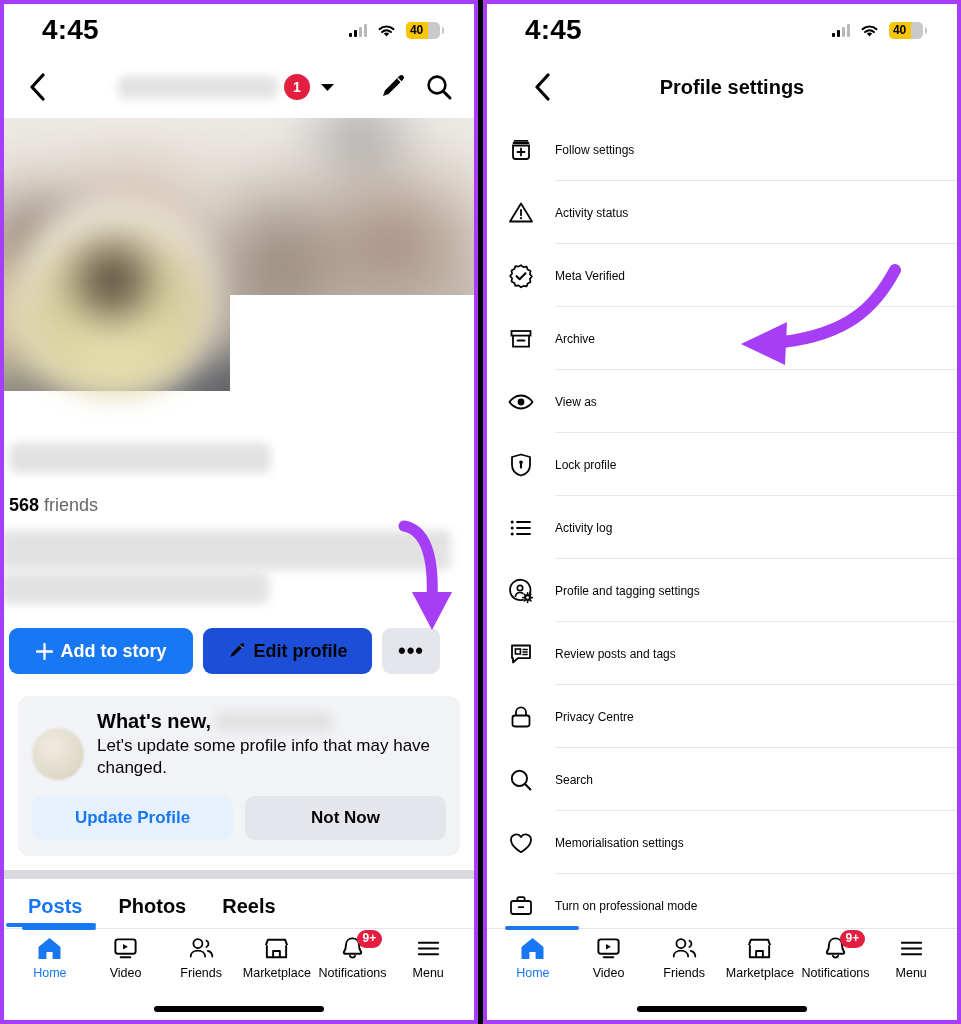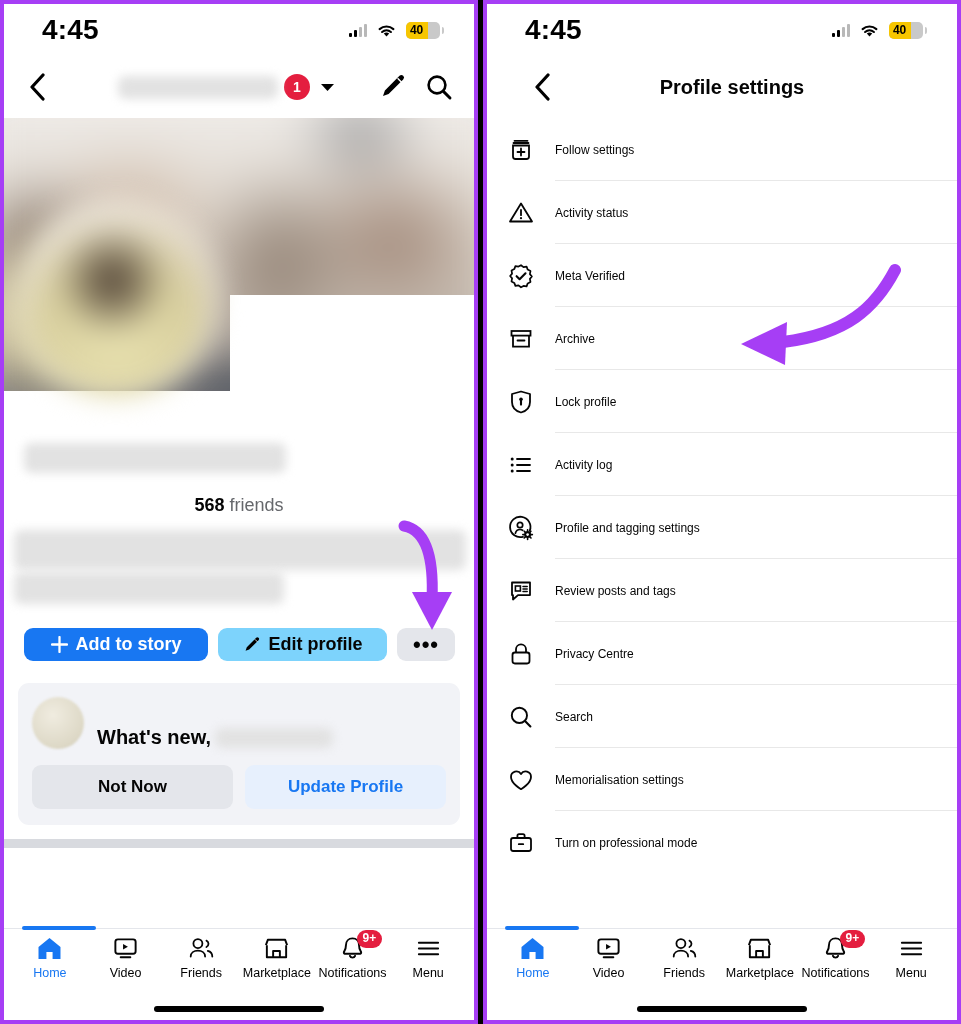--- a/index.html
+++ b/index.html
@@ -96,32 +96,32 @@
     border-radius: 50%; border: 5px solid #fff;
     filter: blur(14px);
     background:
       radial-gradient(circle at 48% 40%, #4a3b30 0%, rgba(74,59,48,0) 38%),
       radial-gradient(circle at 50% 72%, #e9e2b0 0%, #d8cf9e 45%, rgba(216,207,158,0) 75%),
       linear-gradient(160deg, #efe9de 0%, #d9cdb4 55%, #c9bd9c 100%);
     z-index: 3;
   }
 
   
-  .profile-body { position:relative; padding: 0 20px; text-align: center; }
+  .profile-body { position:relative; padding: 0 5px; }
   .name-bar { width: 262px; height: 30px; margin-top: 52px; }
   .friends-line { margin-top: 22px; font-size: 18px; color:#65676b; }
   .friends-line b { color:#050505; font-weight:700; font-size:18px; }
   .bio-redact-1 { width: 452px; height: 40px; margin-top: 14px; margin-left:-10px; }
   .bio-redact-2 { width: 270px; height: 32px; margin-top: 2px; margin-left:-10px; }
 
   .actions { display:flex; gap: 10px; margin-top: 24px; align-items:center; }
-  .btn { height: 33px; border-radius: 9px; display:flex; align-items:center;
+  .btn { height: 46px; border-radius: 9px; display:flex; align-items:center;
          justify-content:center; gap:8px; font-size:18px; font-weight:700; }
   .btn-primary { background:#1877f2; color:#fff; flex: 0 0 184px; }
-  .btn-secondary { background:#7dd3fc; color:#050505; flex: 0 0 169px; }
+  .btn-secondary { background:#1d4ed8; color:#050505; flex: 0 0 169px; }
   .btn-more { background:#e4e6eb; color:#050505; flex: 0 0 58px; font-size:22px; letter-spacing:1px; }
 
   
   .card {
     margin: 22px 14px 0 14px; background:#f2f3f7; border-radius:11px; padding: 14px 14px 16px 14px;
   }
   .card-top { display:flex; gap:13px;align-items:flex-end; }
   .card-avatar {
     flex: 0 0 52px; width:52px; height:52px; border-radius:50%;
     background: radial-gradient(circle at 40% 35%, #f0ece0, #ddd8c6 70%, #c9c4ae);
@@ -275,29 +275,35 @@
       </div>
 
       <div class="card">
         <div class="card-top">
           <div class="card-avatar"></div>
           <div>
             <div class="card-title">
               <span>What's new,</span>
               <span class="redact nm"></span>
             </div>
+            <div class="card-sub">Let's update some profile info that may have changed.</div>
           </div>
         </div>
         <div class="card-btns">
+          <div class="cbtn cbtn-blue">Update Profile</div>
           <div class="cbtn cbtn-grey">Not Now</div>
-          <div class="cbtn cbtn-blue">Update Profile</div>
         </div>
       </div>
 
       <div class="grey-sep"></div>
+      <div class="tabstrip">
+        <div class="tab active">Posts</div>
+        <div class="tab">Photos</div>
+        <div class="tab">Reels</div>
+      </div>
 
       <div class="bottomnav">
         <div class="bn-indicator"></div>
         <div class="bn-items">
           <div class="bn-item active">
             <svg width="27" height="27" viewBox="0 0 28 28">
                 <path d="M14 3 2.6 12.4V25h8.2v-7.3h6.4V25h8.2V12.4z" fill="#1877f2"></path>
               </svg>
             <span class="bn-label">Home</span>
           </div>
@@ -418,20 +424,29 @@
           <span class="sicon">
             <svg width="28" height="28" viewBox="0 0 28 28">
               <rect x="4.5" y="6" width="19" height="4.6" stroke="#050505" stroke-width="1.8" fill="none"></rect>
               <path d="M6 10.6v11h16v-11" stroke="#050505" stroke-width="1.8" fill="none"></path>
               <path d="M10.5 15.5h7" stroke="#050505" stroke-width="1.8" stroke-linecap="round"></path>
             </svg>
           </span>
           <span class="slabel">Archive</span>
         </div>
 
+        <div class="srow">
+          <span class="sicon">
+            <svg width="28" height="28" viewBox="0 0 28 28">
+              <path d="M2.5 14S6.6 7.5 14 7.5 25.5 14 25.5 14 21.4 20.5 14 20.5 2.5 14 2.5 14z" stroke="#050505" stroke-width="1.8" fill="none"></path>
+              <circle cx="14" cy="14" r="3.4" fill="#050505"></circle>
+            </svg>
+          </span>
+          <span class="slabel">View as</span>
+        </div>
 
         <div class="srow">
           <span class="sicon">
             <svg width="28" height="28" viewBox="0 0 28 28">
               <path d="M14 3.5 23 6v8c0 5.6-4 9.2-9 10.5C9 23.2 5 19.6 5 14V6z" stroke="#050505" stroke-width="1.8" fill="none" stroke-linejoin="round"></path>
               <circle cx="14" cy="11.2" r="1.8" fill="#050505"></circle>
               <path d="M14 12.6v4" stroke="#050505" stroke-width="2.1" stroke-linecap="round"></path>
             </svg>
           </span>
           <span class="slabel">Lock profile</span>

